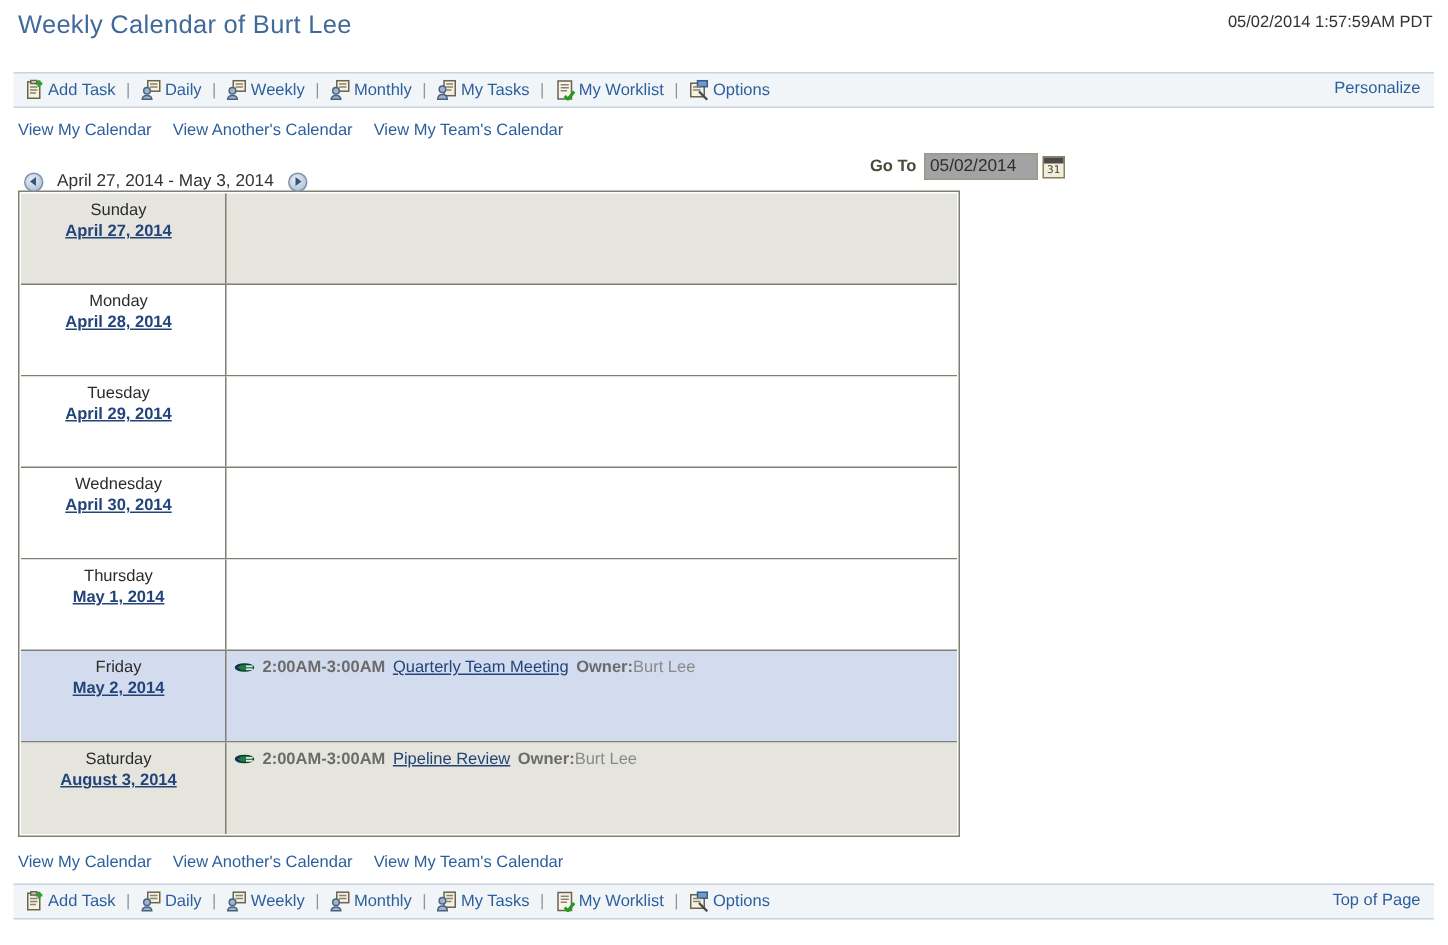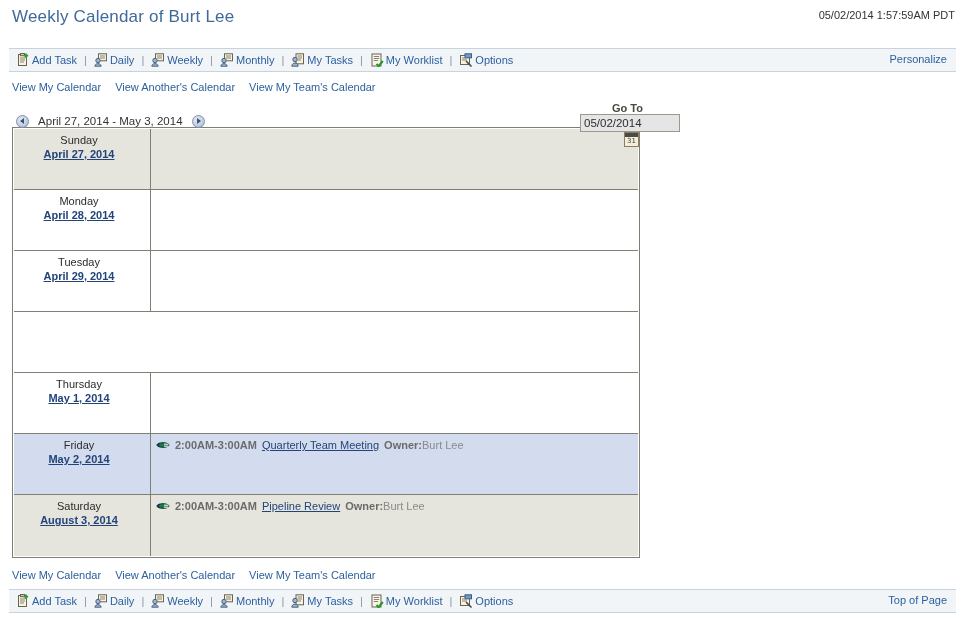--- a/index.html
+++ b/index.html
@@ -125,33 +125,32 @@
     font-size: 11.5px;
     color: #333;
     margin: 16px 6px;
   }
   .goto-wrap {
     position: absolute;
     left: 580px;
     top: 3px;
     display: flex;
     align-items: center;
-    flex-direction: column;
   }
   .goto-label {
     font-weight: bold;
     font-size: 11px;
     color: #4a4a3a;
     margin-right: 5px;
   }
   .goto-input {
-    width: 100px;
+    width: 76px;
     height: 18px;
     border: 1px solid #9a9a8c;
-    background: #e5e5e5;
+    background: #a3a3a3;
     font-family: "Liberation Sans", sans-serif;
     font-size: 11.5px;
     color: #2d2d2d;
     padding: 0 3px;
     outline: none;
   }
   .cal-ico {
     width: 15px; height: 15px;
     margin-left: 3px;
     background: #f2eeda;
@@ -407,20 +406,24 @@
 
   <div class="calrow row-plain">
     <div class="daycell">
       <div class="dayname">Tuesday</div>
       <div><a class="daydate">April 29, 2014</a></div>
     </div>
     <div class="eventcell"></div>
   </div>
 
   <div class="calrow row-plain">
+    <div class="daycell">
+      <div class="dayname">Wednesday</div>
+      <div><a class="daydate">April 30, 2014</a></div>
+    </div>
     <div class="eventcell"></div>
   </div>
 
   <div class="calrow row-plain">
     <div class="daycell">
       <div class="dayname">Thursday</div>
       <div><a class="daydate">May 1, 2014</a></div>
     </div>
     <div class="eventcell"></div>
   </div>

